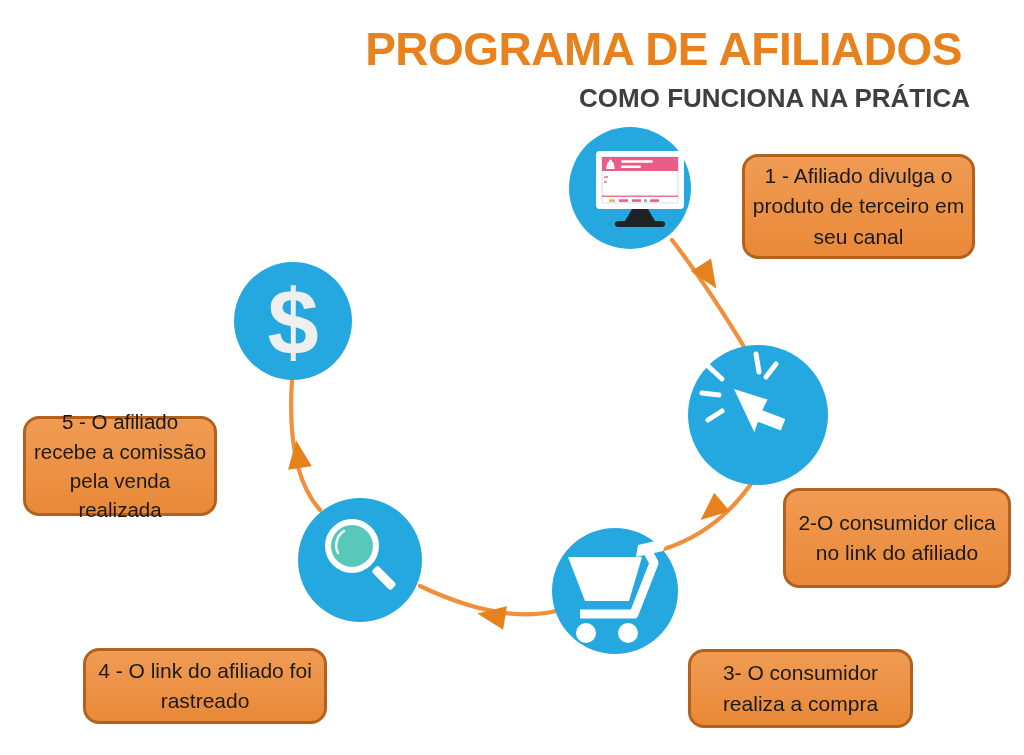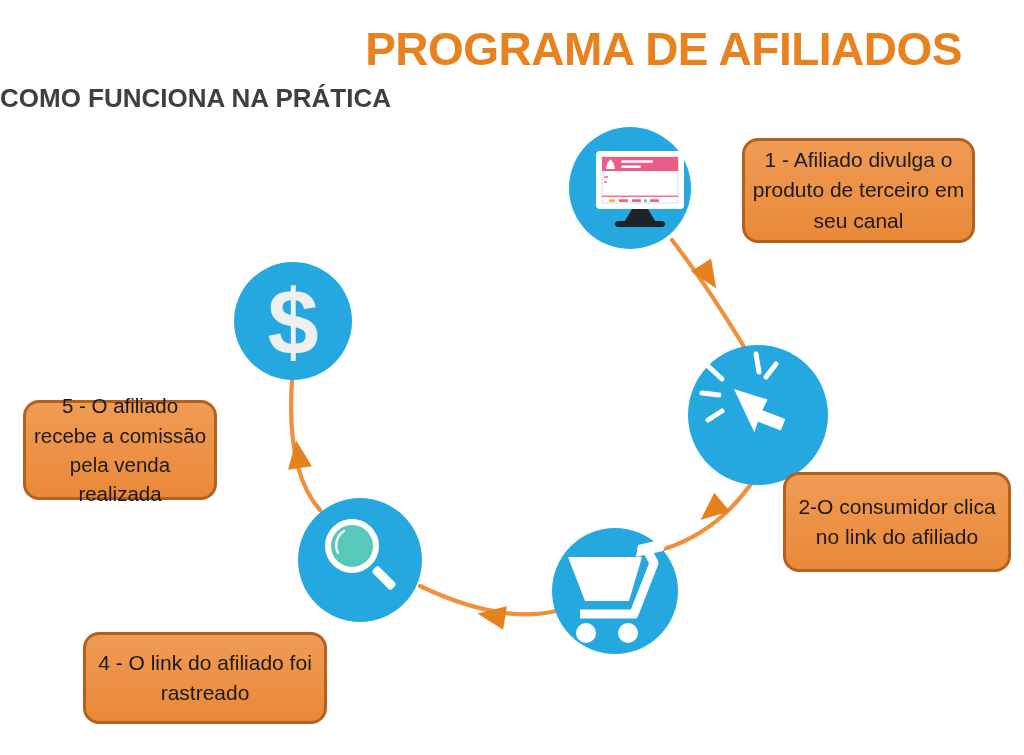--- a/index.html
+++ b/index.html
@@ -11,45 +11,45 @@
   html,body{margin:0;padding:0;background:#fff;}
   .canvas{
     position:relative;width:1024px;height:755px;background:#fff;overflow:hidden;
     font-family:"Liberation Sans",sans-serif;
   }
   .title{
     position:absolute;top:22px;left:0;width:962px;text-align:right;
     font-size:46px;font-weight:bold;letter-spacing:-0.5px;color:var(--title-orange);
   }
   .subtitle{
-    position:absolute;top:83px;left:0;width:970px;text-align:left;
+    position:absolute;top:83px;left:0;width:970px;text-align:right;
     font-size:26px;font-weight:bold;color:var(--subtitle-gray);
   }
   .flow-svg{position:absolute;left:0;top:0;}
   .arrow-line{fill:none;stroke:var(--arrow-orange);stroke-width:4.2;stroke-linecap:round;}
   .arrow-head{fill:var(--arrowhead-orange);}
   .blue-circle{fill:var(--circle-blue);}
   .white{fill:#FFFFFF;}
   .pink{fill:var(--screen-pink);}
   .teal{fill:var(--lens-teal);}
   .dark{fill:#1F2327;}
   .dollar-text{
     font-family:"Liberation Sans",sans-serif;font-size:92px;font-weight:bold;fill:#EFEFEF;
   }
   .step-box{
     position:absolute;box-sizing:border-box;
     background:linear-gradient(180deg,var(--box-fill-top),var(--box-fill-bottom));
     border:3px solid var(--box-border);border-radius:16px;
     display:flex;align-items:center;justify-content:center;text-align:center;
-    color:var(--text-black);font-size:21px;line-height:1.43;padding:4px 5px;
+    color:var(--text-black);font-size:21px;line-height:1.43;padding:4px 5px;margin-top:16px;
   }
   .box-1{left:742px;top:138px;width:233px;height:105px;}
   .box-2{left:783px;top:472px;width:228px;height:100px;}
   .box-3{left:688px;top:633px;width:225px;height:79px;}
-  .box-4{left:83px; top:632px;width:244px;height:92px;}
+  .box-4{left:83px; top:632px;width:244px;height:76px;}
   .box-5{left:23px; top:400px;width:194px;height:100px;font-size:20.5px;}
 </style>
 </head>
 <body>
 
 <div class="canvas">
 
   <div class="title">PROGRAMA DE AFILIADOS</div>
   <div class="subtitle">COMO FUNCIONA NA PRÁTICA</div>
 
@@ -127,20 +127,23 @@
       <text class="dollar-text" x="293" y="354" text-anchor="middle">$</text>
     </g>
   </svg>
 
   <div class="step-box box-1">
     <span>1 - Afiliado divulga o produto de terceiro em seu canal</span>
   </div>
   <div class="step-box box-2">
     <span>2-O consumidor clica no link do afiliado</span>
   </div>
+  <div class="step-box box-3">
+    <span>3- O consumidor realiza a compra</span>
+  </div>
   <div class="step-box box-4">
     <span>4 - O link do afiliado foi rastreado</span>
   </div>
   <div class="step-box box-5">
     <span>5 - O afiliado recebe a comissão pela venda realizada</span>
   </div>
 
 </div>
 
 </body></html>

